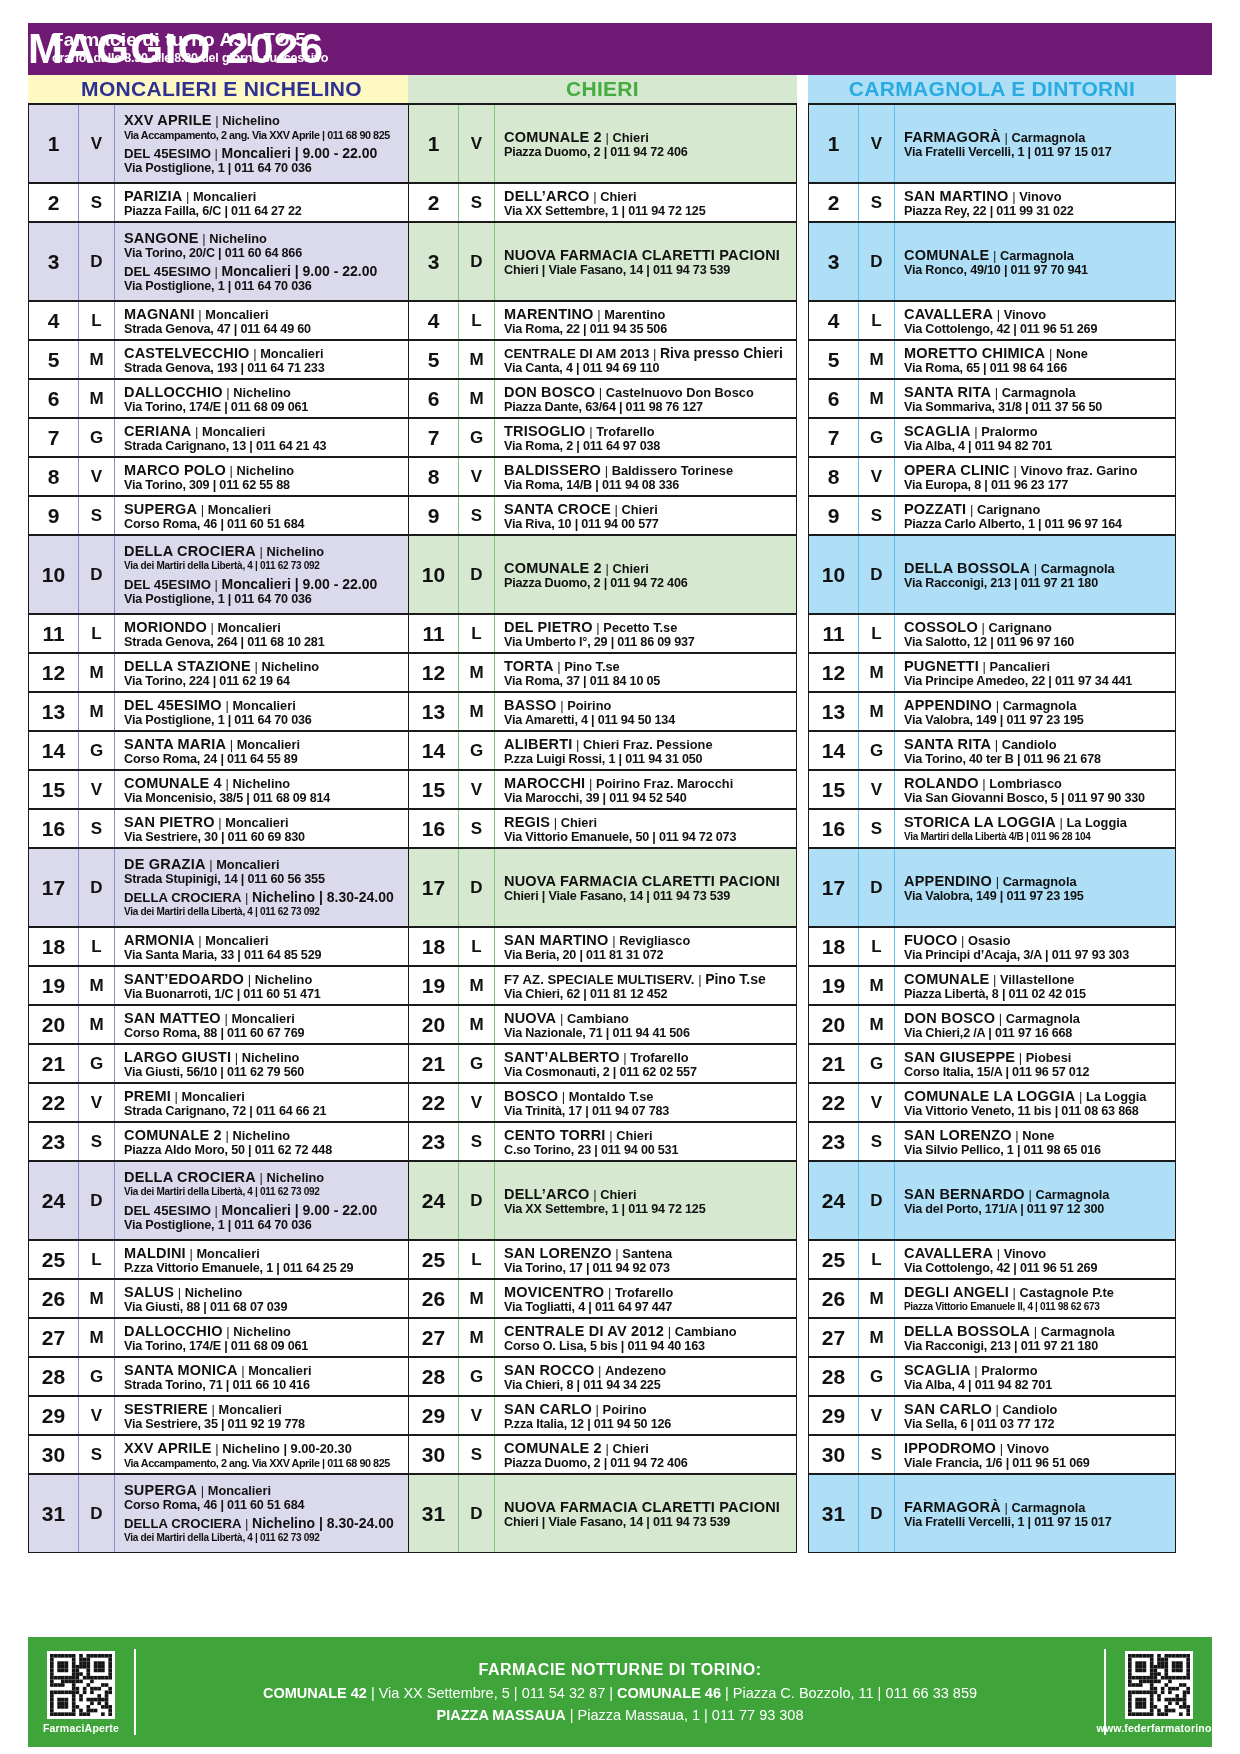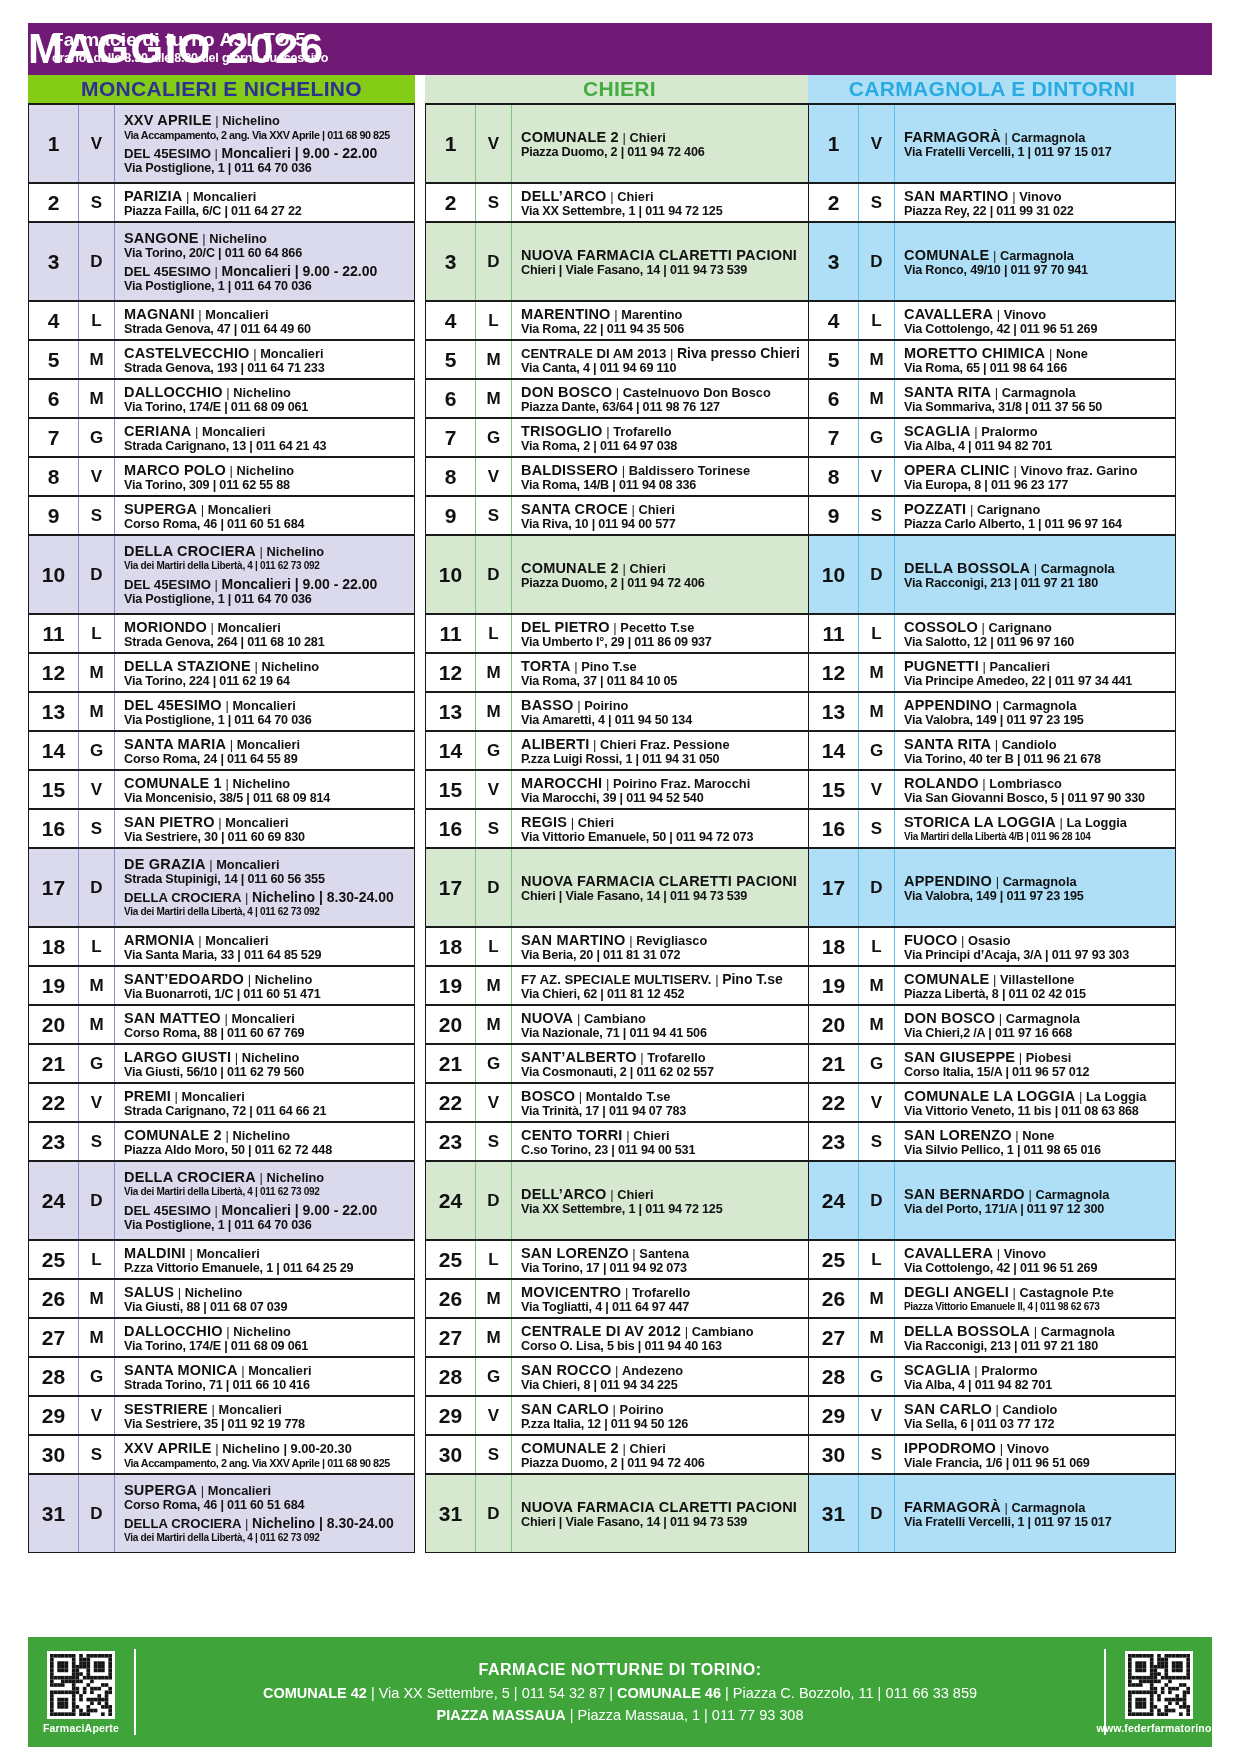--- a/index.html
+++ b/index.html
@@ -11,21 +11,21 @@
   .topbar{position:absolute;left:28px;right:28px;top:23px;height:52px;color:#fff;}
   .tb-left{position:absolute;left:24px;top:5px;z-index:2;}
   .tb-t1{font-size:19px;font-weight:bold;line-height:23px;letter-spacing:.2px;}
   .tb-t2{font-size:12.5px;font-weight:bold;line-height:15px;letter-spacing:-.2px;}
   .tb-month{position:absolute;left:0;right:60px;top:0;height:52px;line-height:52px;
             text-align:left;font-size:42px;font-weight:bold;letter-spacing:1.5px;z-index:1;}
 
   
   .col{position:absolute;top:75px;}
   .c0{left:28px;width:387px;}
-  .c1{left:425px;width:389px;}
+  .c1{left:408px;width:389px;}
   .c2{left:808px;width:368px;}
   .colhead{height:28px;display:flex;align-items:center;justify-content:center;
            font-weight:bold;font-size:21px;letter-spacing:.3px;}
   .rows{border:1.5px solid #1a1a1a;border-top:none;background:#fff;}
   .row{display:flex;height:39px;box-sizing:border-box;border-top:2px solid #1a1a1a;background:#fff;}
   .row.tall{height:79px;}
   .cell{display:flex;align-items:center;justify-content:center;font-weight:bold;box-sizing:border-box;}
   .cell.day{width:50px;font-size:21px;border-right:1.5px solid var(--line,#999);}
   .cell.dow{width:36px;font-size:17px;border-right:1.5px solid var(--line,#999);}
   .content{flex:1;min-width:0;display:flex;flex-direction:column;justify-content:center;
@@ -62,21 +62,21 @@
 
   <div class="topbar" style="background: #701a75;">
     <div class="tb-left">
       <div class="tb-t1">Farmacie di turno ASL TO 5</div>
       <div class="tb-t2">orario: dalle 8.30 alle 8.30 del giorno successivo</div>
     </div>
     <div class="tb-month">MAGGIO 2026</div>
   </div>
 
   <div class="col c0" style="--line: #8a8ec9;">
-    <div class="colhead" style="background: #84cc16; color: rgb(46, 49, 146);">MONCALIERI E NICHELINO</div>
+    <div class="colhead" style="background: #fef9c3; color: rgb(46, 49, 146);">MONCALIERI E NICHELINO</div>
     <div class="rows">
         <div class="row tall" style="background: rgb(219, 218, 237);">
           <div class="cell day">1</div>
           <div class="cell dow">V</div>
           <div class="content">
             <div class="ph">
               <div class="nline"><span class="nm">XXV APRILE</span><span class="sep">&nbsp;|&nbsp;</span><span class="loc">Nichelino</span></div>
               <div class="addr tighter">Via Accampamento, 2 ang. Via XXV Aprile | 011 68 90 825</div>
             </div>
             <div class="ph">
@@ -221,21 +221,21 @@
               <div class="nline"><span class="nm">SANTA MARIA</span><span class="sep">&nbsp;|&nbsp;</span><span class="loc">Moncalieri</span></div>
               <div class="addr">Corso Roma, 24 | 011 64 55 89</div>
             </div>
           </div>
         </div>
         <div class="row">
           <div class="cell day">15</div>
           <div class="cell dow">V</div>
           <div class="content">
             <div class="ph">
-              <div class="nline"><span class="nm">COMUNALE 1</span><span class="sep">&nbsp;|&nbsp;</span><span class="loc">Nichelino</span></div>
+              <div class="nline"><span class="nm">COMUNALE 4</span><span class="sep">&nbsp;|&nbsp;</span><span class="loc">Nichelino</span></div>
               <div class="addr">Via Moncenisio, 38/5 | 011 68 09 814</div>
             </div>
           </div>
         </div>
         <div class="row">
           <div class="cell day">16</div>
           <div class="cell dow">S</div>
           <div class="content">
             <div class="ph">
               <div class="nline"><span class="nm">SAN PIETRO</span><span class="sep">&nbsp;|&nbsp;</span><span class="loc">Moncalieri</span></div>

